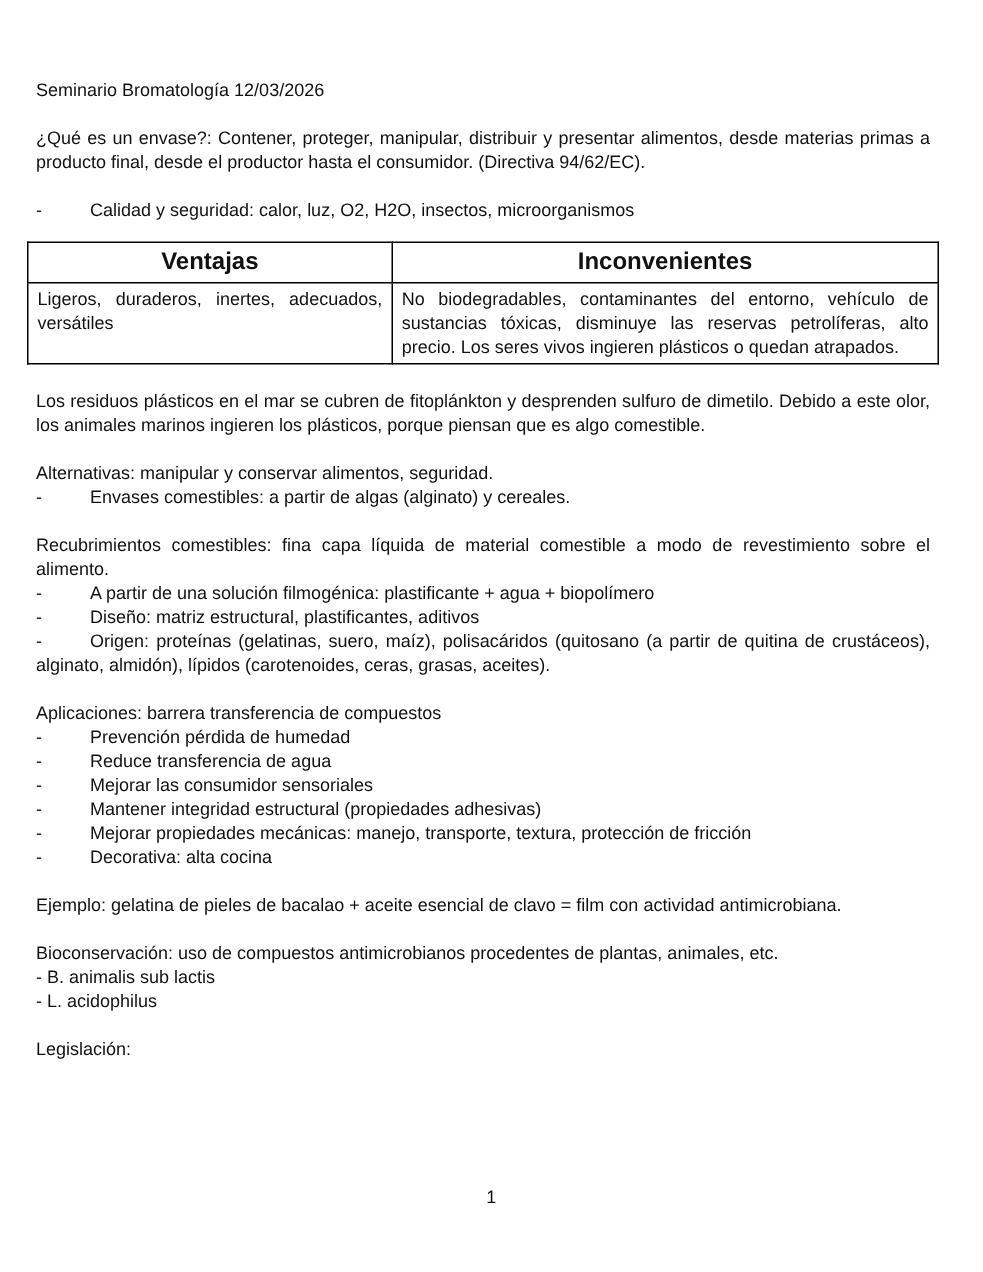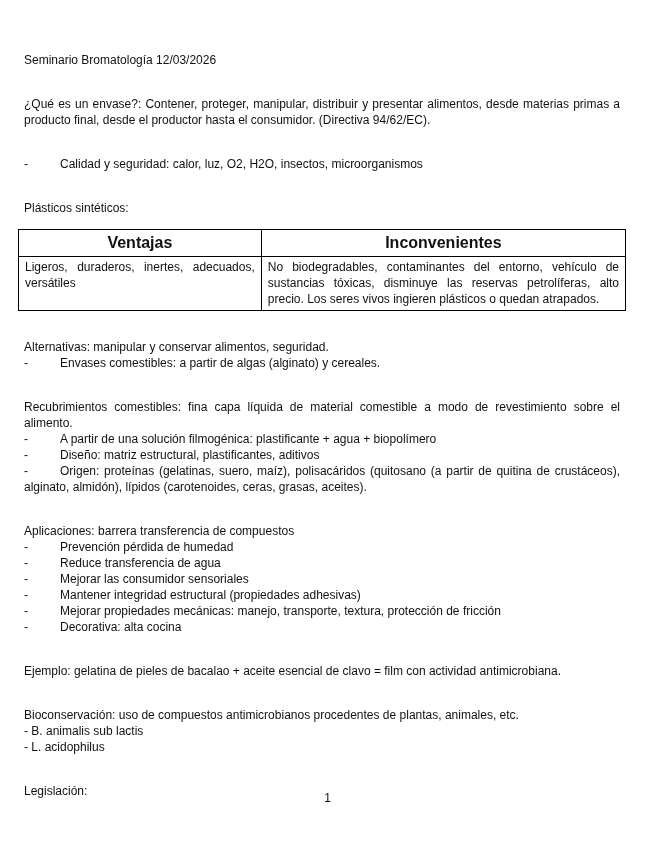--- a/index.html
+++ b/index.html
@@ -12,21 +12,21 @@
     font-family: "Liberation Sans", "DejaVu Sans", sans-serif;
     font-size: 12px;
     position: relative;
     overflow: hidden;
   }
   .page {
     padding: 52px 35px 0 24px;
   }
   p { margin: 0; line-height: 16px; }
   .justify { text-align: justify; }
-  .mt1 { margin-top: 28px; }
+  .mt1 { margin-top: 16px; }
   .bullet .marker {
     display: inline-block;
     width: 36px;
   }
   table.vtable {
     border-collapse: collapse;
     table-layout: fixed;
     width: calc(100% + 12px);
     margin: 13px -6px 1px -6px;
   }
@@ -59,37 +59,37 @@
 <body>
 
 <div class="page">
 
   <p>Seminario Bromatología 12/03/2026</p>
 
   <p class="justify mt1">¿Qué es un envase?: Contener, proteger, manipular, distribuir y presentar alimentos, desde materias primas a producto final, desde el productor hasta el consumidor. (Directiva 94/62/EC).</p>
 
   <p class="bullet mt1"><span class="marker">-</span><span>Calidad y seguridad: calor, luz, O2, H2O, insectos, microorganismos</span></p>
 
-  <p class="mt1">Plásticos sintéticos:</p>
 
   <table class="vtable">
     <thead>
       <tr>
         <th class="col-ventajas">Ventajas</th>
         <th>Inconvenientes</th>
       </tr>
     </thead>
     <tbody>
       <tr>
         <td>Ligeros, duraderos, inertes, adecuados, versátiles</td>
         <td>No biodegradables, contaminantes del entorno, vehículo de sustancias tóxicas, disminuye las reservas petrolíferas, alto precio. Los seres vivos ingieren plásticos o quedan atrapados.</td>
       </tr>
     </tbody>
   </table>
 
+  <p class="justify mt1">Los residuos plásticos en el mar se cubren de fitoplánkton y desprenden sulfuro de dimetilo. Debido a este olor, los animales marinos ingieren los plásticos, porque piensan que es algo comestible.</p>
 
   <p class="mt1">Alternativas: manipular y conservar alimentos, seguridad.</p>
   <p class="bullet"><span class="marker">-</span><span>Envases comestibles: a partir de algas (alginato) y cereales.</span></p>
 
   <p class="justify mt1">Recubrimientos comestibles: fina capa líquida de material comestible a modo de revestimiento sobre el alimento.</p>
   <p class="bullet"><span class="marker">-</span><span>A partir de una solución filmogénica: plastificante + agua + biopolímero</span></p>
   <p class="bullet"><span class="marker">-</span><span>Diseño: matriz estructural, plastificantes, aditivos</span></p>
   <p class="bullet justify"><span class="marker">-</span><span>Origen: proteínas (gelatinas, suero, maíz), polisacáridos (quitosano (a partir de quitina de crustáceos), alginato, almidón), lípidos (carotenoides, ceras, grasas, aceites).</span></p>
 
   <p class="mt1">Aplicaciones: barrera transferencia de compuestos</p>

